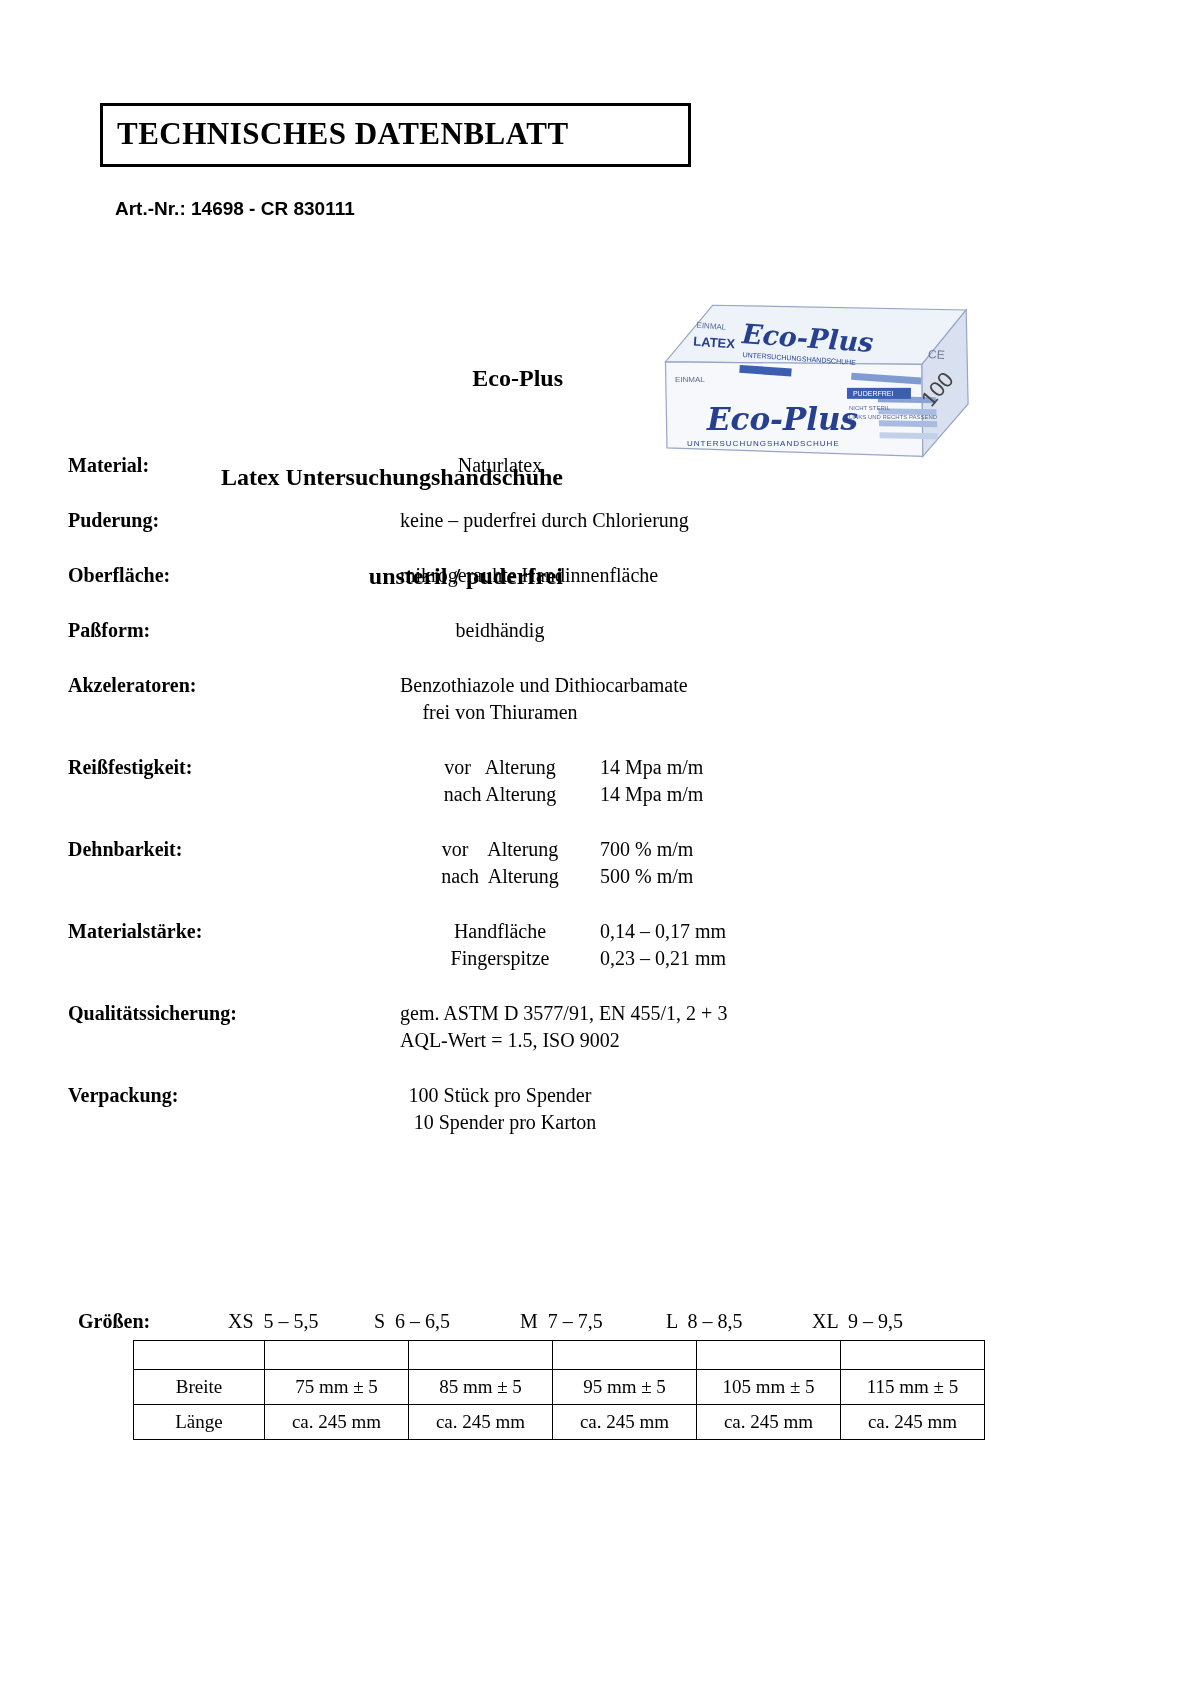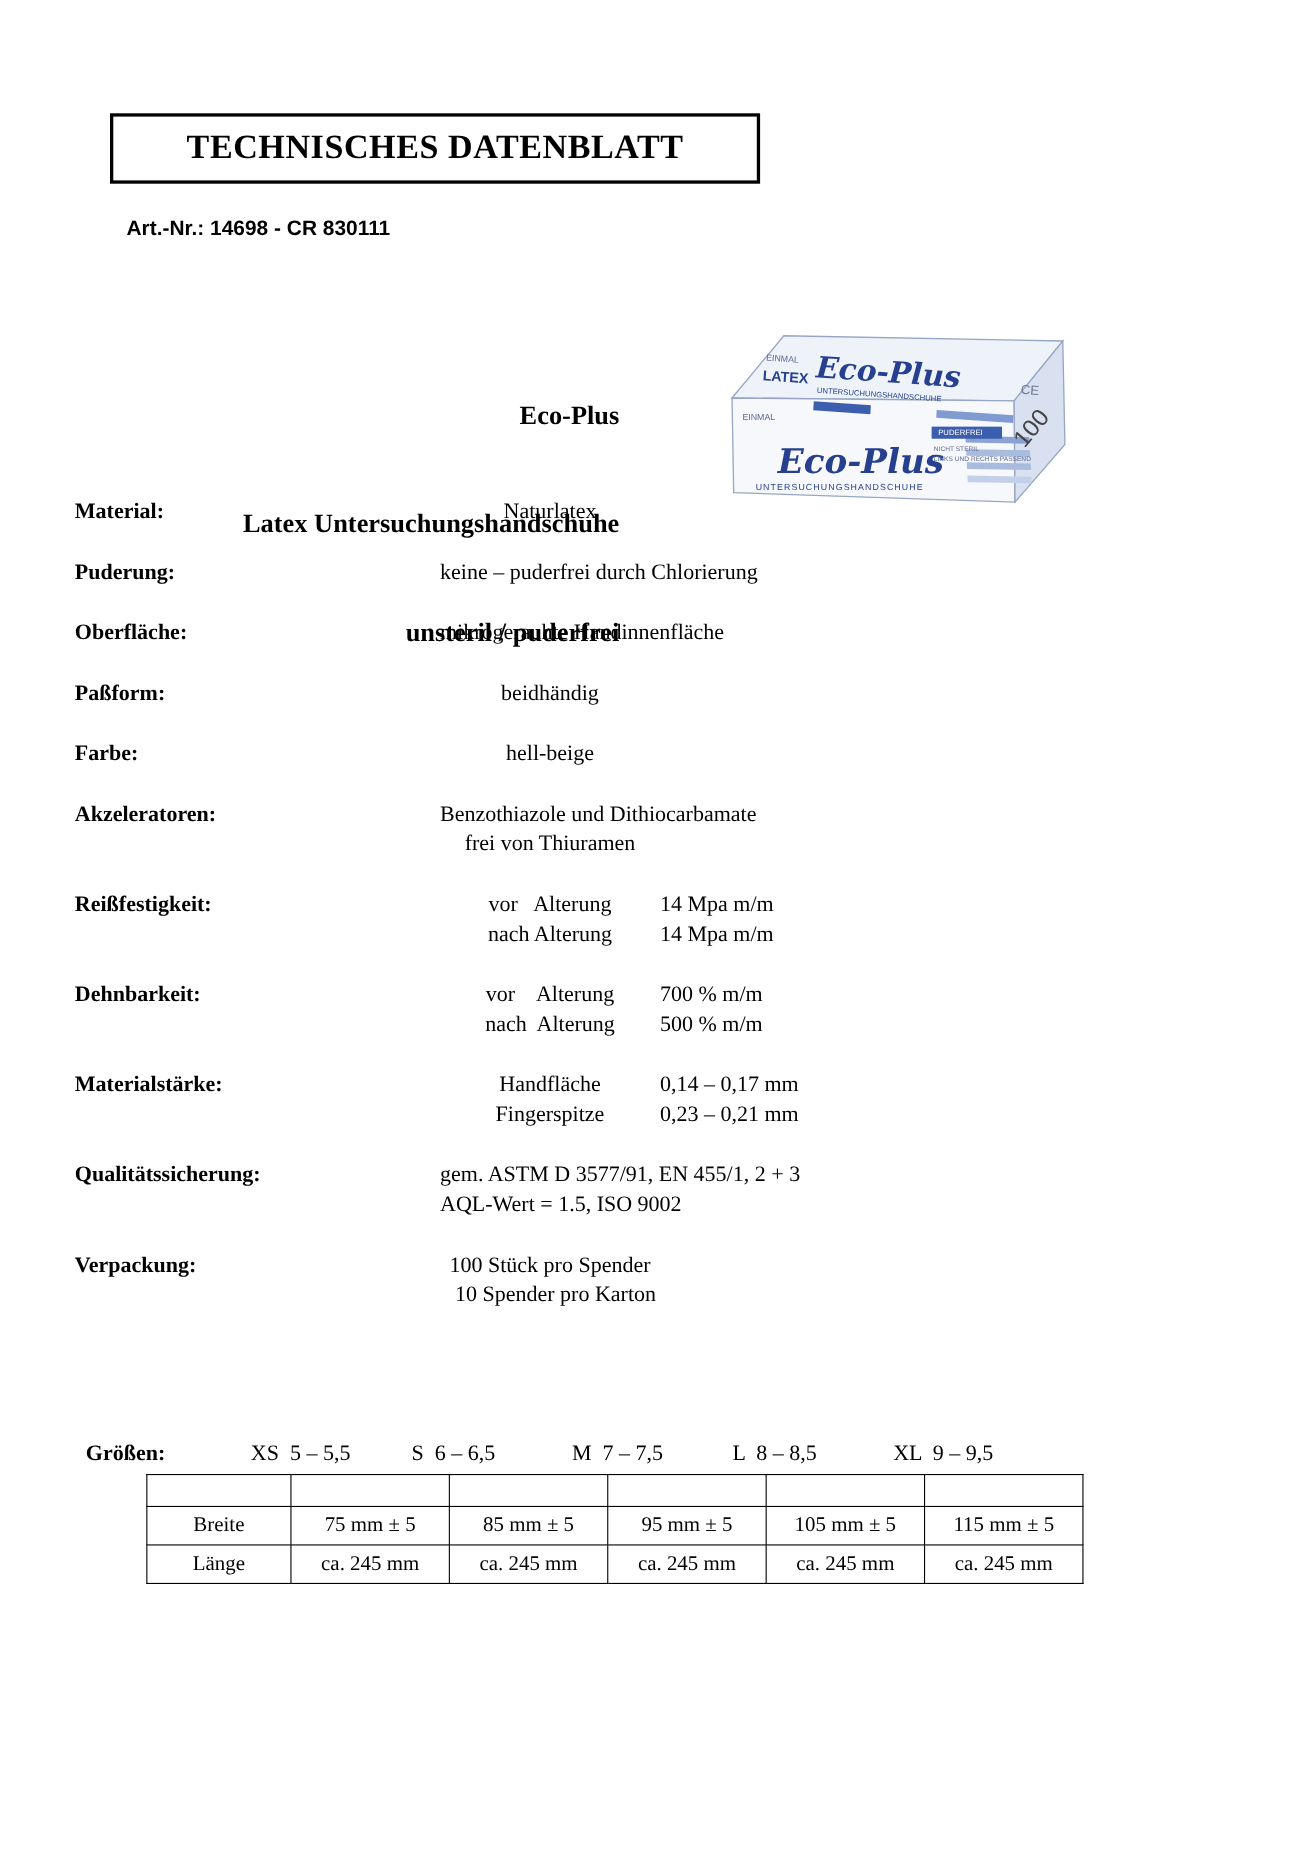--- a/index.html
+++ b/index.html
@@ -12,21 +12,20 @@
     overflow:hidden;
   }
   .title-box{
     position:absolute;left:100px;top:103px;
     width:557px;
     border:3px solid #000;
     padding:10px 14px 12px 14px;
     font-size:31px;font-weight:bold;
     letter-spacing:0.5px;
     white-space:nowrap;
-    text-align:center;
   }
   .art-line{
     position:absolute;left:115px;top:198px;
     font-family:"Liberation Sans", sans-serif;
     font-weight:bold;font-size:19px;
   }
   .product-block{
     position:absolute;left:133px;top:296px;width:430px;
     text-align:right;
     font-weight:bold;font-size:24px;line-height:33px;
@@ -155,29 +154,20 @@
   <div class="spec-row">
     <div class="spec-label">Paßform:</div>
     <div class="spec-values">
       <div class="spec-line">
           <span class="v1">beidhändig</span>
           <span class="v2"></span>
         </div>
     </div>
   </div>
 
-  <div class="spec-row">
-    <div class="spec-label">Farbe:</div>
-    <div class="spec-values">
-      <div class="spec-line">
-          <span class="v1">hell-beige</span>
-          <span class="v2"></span>
-        </div>
-    </div>
-  </div>
 
   <div class="spec-row">
     <div class="spec-label">Akzeleratoren:</div>
     <div class="spec-values">
       <div class="spec-line">
           <span class="v1">Benzothiazole und Dithiocarbamate</span>
           <span class="v2"></span>
         </div>
       <div class="spec-line">
           <span class="v1">frei von Thiuramen</span>

